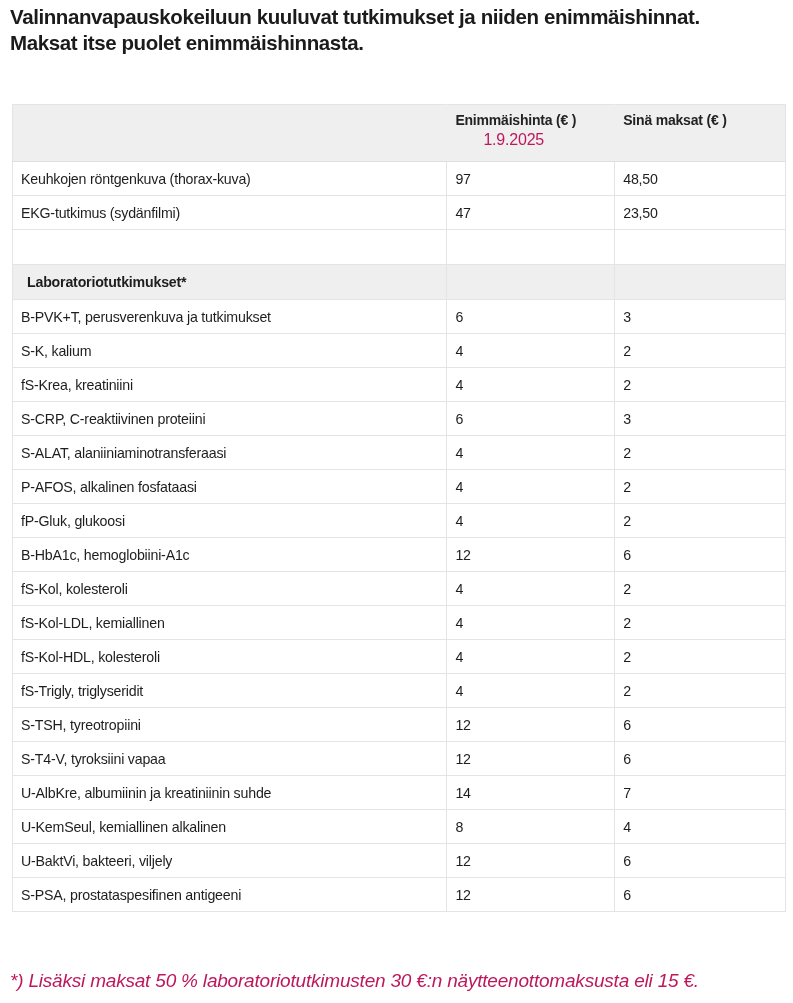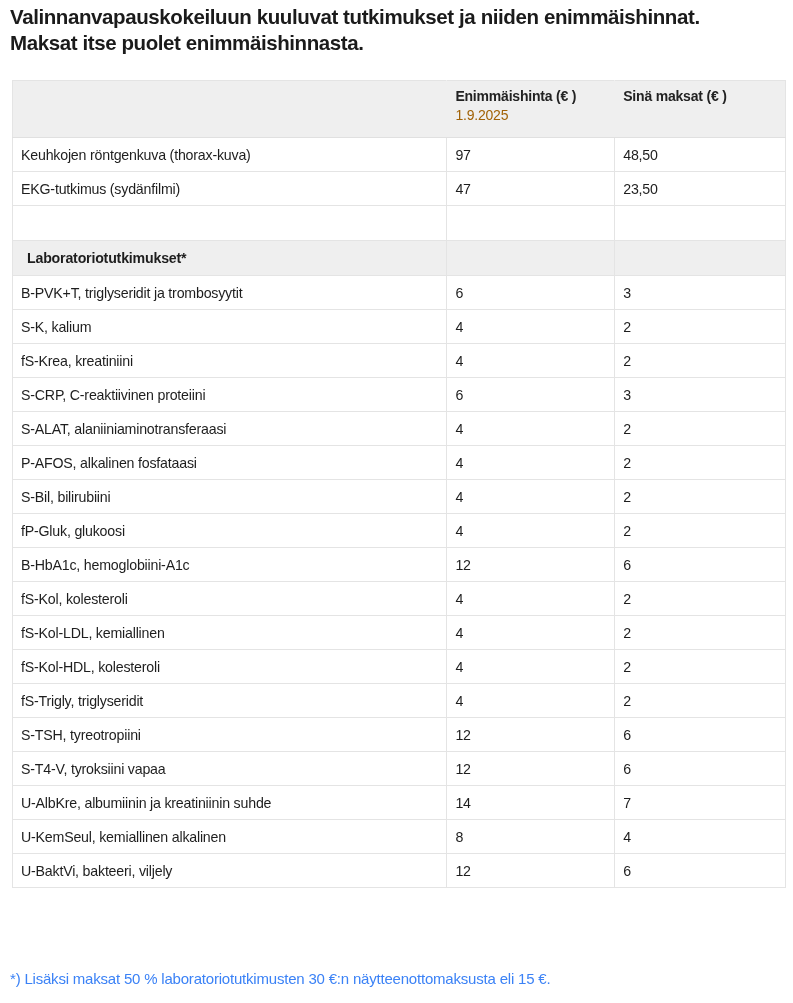--- a/index.html
+++ b/index.html
@@ -25,21 +25,21 @@
       font-size: 20.5px;
       line-height: 26px;
       letter-spacing: -0.4px;
       color: #1b1b1b;
       margin: 0;
     }
     .page-title span { display: block; }
     table.price-table {
       position: absolute;
       left: 12px;
-      top: 80px;
+      top: 104px;
       width: 774px;
       border-collapse: collapse;
       font-size: 14.2px;
       letter-spacing: -0.2px;
       color: #1e1e1e;
       border-radius: 27px;
     }
     table.price-table col.c-name { width: 435px; }
     table.price-table col.c-max { width: 168px; }
     table.price-table col.c-pay { width: 171px; }
@@ -62,46 +62,48 @@
     table.price-table tr.head-row th.h-max { border-right-color: #efefef; }
     .h-label {
       display: block;
       font-weight: bold;
       font-size: 14px;
       line-height: 19px;
       color: #222;
     }
     .h-sub {
       display: block;
-      font-size: 14px;
+      font-size: 16px;
       line-height: 19px;
-      color: #a16207;
+      color: #be185d;
+      margin-left: 28px;
     }
     td.num {
       text-align: center;
       padding-left: 0;
       padding-right: 0;
     }
     tr.spacer-row td { height: 34px; }
     tr.section-row td {
       background: #efefef;
       font-weight: bold;
       height: 34px;
       border-left-color: #e4e4e4;
       padding-left: 14px;
     }
     tr.section-row td.section-fill { border-left-color: #efefef; }
     .footnote {
       position: absolute;
       left: 10px;
       top: 970px;
-      font-size: 15px;
+      font-size: 19px;
       letter-spacing: -0.2px;
-      color: #3b82f6;
+      color: #be185d;
       margin: 0;
+      font-style: italic;
     }
   </style>
 </head>
 <body>
 
 <h1 class="page-title">
   <span>Valinnanvapauskokeiluun kuuluvat tutkimukset ja niiden enimmäishinnat.</span>
   <span>Maksat itse puolet enimmäishinnasta.</span>
 </h1>
 
@@ -139,21 +141,21 @@
       <td></td>
       <td></td>
     </tr>
     <tr class="section-row">
       <td>Laboratoriotutkimukset*</td>
       <td class="section-fill"></td>
       <td class="section-fill"></td>
     </tr>
 
     <tr>
-      <td>B-PVK+T, triglyseridit ja trombosyytit</td>
+      <td>B-PVK+T, perusverenkuva ja tutkimukset</td>
       <td class="num">6</td>
       <td class="num">3</td>
     </tr>
     <tr>
       <td>S-K, kalium</td>
       <td class="num">4</td>
       <td class="num">2</td>
     </tr>
     <tr>
       <td>fS-Krea, kreatiniini</td>
@@ -165,25 +167,20 @@
       <td class="num">6</td>
       <td class="num">3</td>
     </tr>
     <tr>
       <td>S-ALAT, alaniiniaminotransferaasi</td>
       <td class="num">4</td>
       <td class="num">2</td>
     </tr>
     <tr>
       <td>P-AFOS, alkalinen fosfataasi</td>
-      <td class="num">4</td>
-      <td class="num">2</td>
-    </tr>
-    <tr>
-      <td>S-Bil, bilirubiini</td>
       <td class="num">4</td>
       <td class="num">2</td>
     </tr>
     <tr>
       <td>fP-Gluk, glukoosi</td>
       <td class="num">4</td>
       <td class="num">2</td>
     </tr>
     <tr>
       <td>B-HbA1c, hemoglobiini-A1c</td>
@@ -228,16 +225,21 @@
     <tr>
       <td>U-KemSeul, kemiallinen alkalinen</td>
       <td class="num">8</td>
       <td class="num">4</td>
     </tr>
     <tr>
       <td>U-BaktVi, bakteeri, viljely</td>
       <td class="num">12</td>
       <td class="num">6</td>
     </tr>
+    <tr>
+      <td>S-PSA, prostataspesifinen antigeeni</td>
+      <td class="num">12</td>
+      <td class="num">6</td>
+    </tr>
   </tbody>
 </table>
 
 <p class="footnote">*) Lisäksi maksat 50 % laboratoriotutkimusten 30 €:n näytteenottomaksusta eli 15 €.</p>
 
 </body></html>

